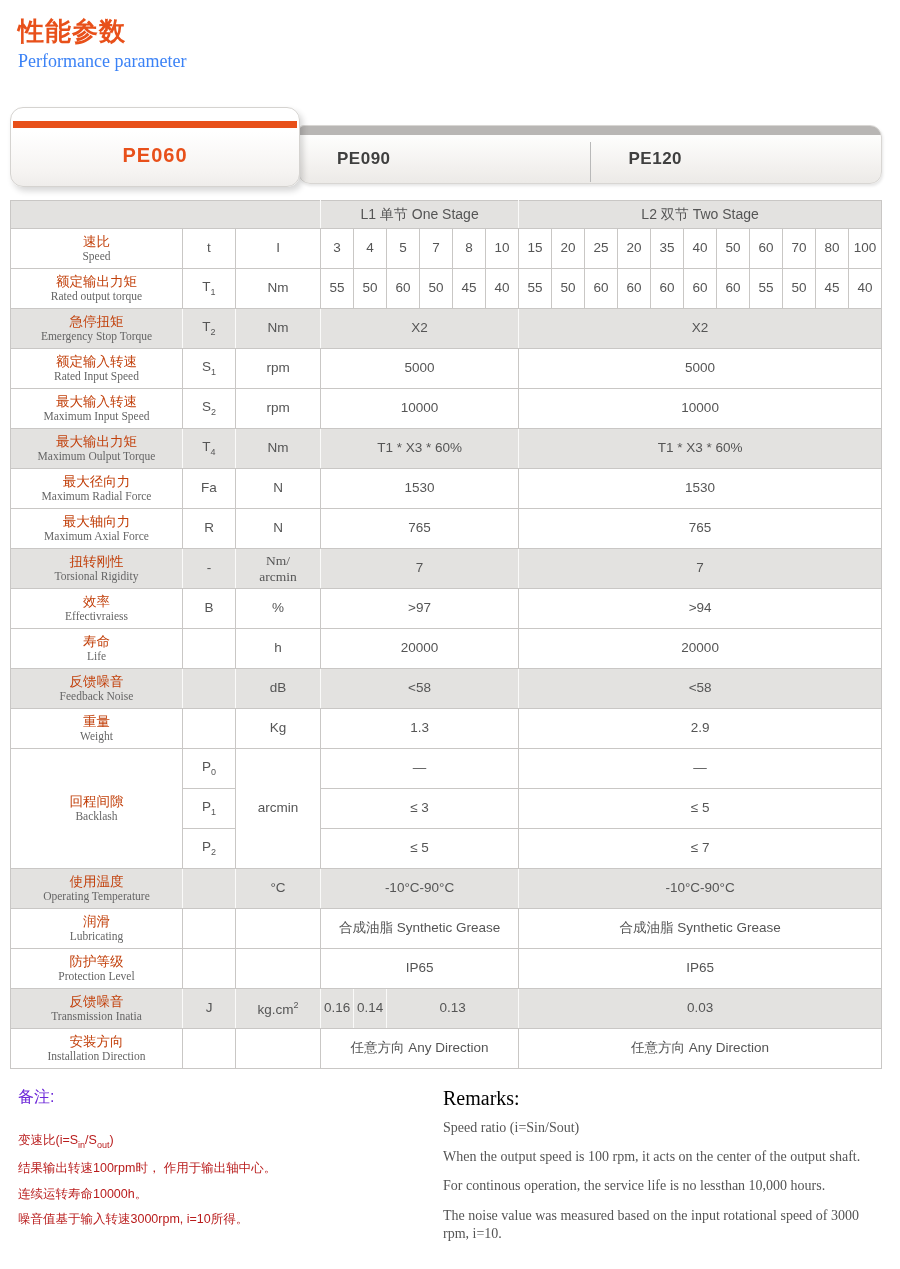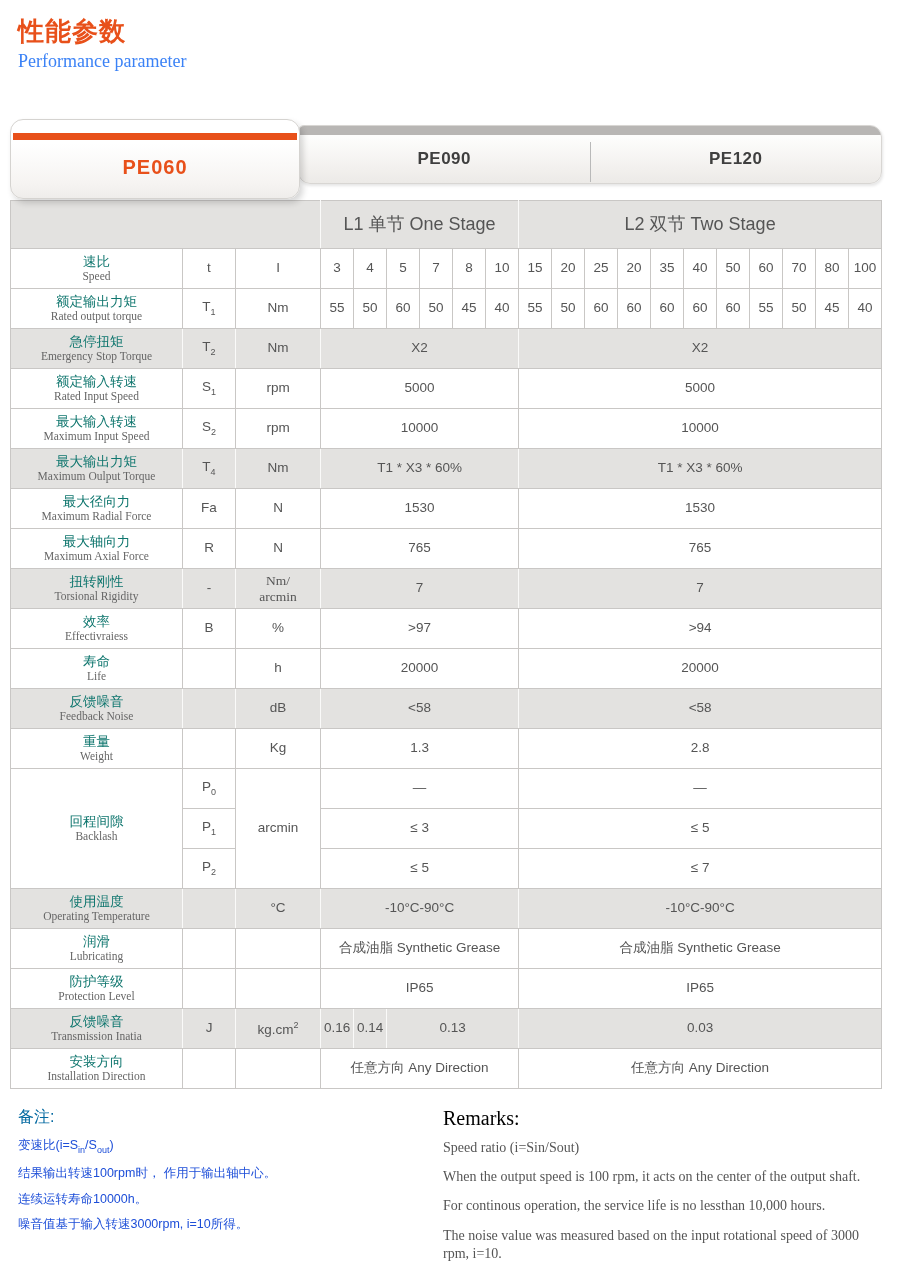--- a/index.html
+++ b/index.html
@@ -20,57 +20,57 @@
   .tab-rest {
     position:absolute; left:288px; right:0; top:18px; bottom:3px;
     background:linear-gradient(#fdfdfc 20%, #f3f1ef 70%, #eceae7);
     border:1px solid #d8d6d3; border-radius:6px 12px 12px 12px;
     box-shadow:1px 2px 3px rgba(0,0,0,0.10);
     overflow:hidden;
   }
   .tab-rest-strip { position:absolute; top:0; left:0; right:0; height:9px; background:#b8b6b4; }
   .tab-rest-labels { display:flex; height:100%; padding-top:9px; align-items:center; }
   .tab-inactive {
-    flex:1; text-align:center; font-size:17px; font-weight:700; color:#3f3f3f;
-    cursor:pointer; letter-spacing:0.5px;
+    flex:1; font-size:17px; font-weight:700; color:#3f3f3f;
+    cursor:pointer; letter-spacing:0.5px;margin-left:38px;
   }
   .tab-divider { width:1px; height:40px; background:#b9b9b9; align-self:center; margin-top:6px; }
   .tab-active {
-    position:absolute; left:0; top:12px; width:290px; height:80px;
+    position:absolute; left:0; top:0; width:290px; height:80px;
     background:linear-gradient(#ffffff 30%, #f6f4f2 80%, #efedeb);
     border:1px solid #d5d3d0; border-radius:13px;
     box-shadow:3px 4px 6px rgba(0,0,0,0.16);
     display:flex; align-items:center; justify-content:center;
     cursor:pointer; z-index:2;
   }
   .tab-active-strip { position:absolute; top:13px; left:2px; right:2px; height:7px; background:#e8501a; }
   .tab-active-label { font-size:20px; font-weight:700; color:#e8501a; letter-spacing:1px; padding-top:17px; }
 
   
   table.spec { border-collapse:collapse; table-layout:fixed; width:872px; margin-top:13px; }
   table.spec th, table.spec td {
     border:1px solid #c9c7c5; padding:0 2px; text-align:center;
     font-size:13.5px; font-weight:normal; color:#555; height:40px; line-height:1.2;
   }
-  tr.hdr th { height:48px; font-size:18px; color:#555; }
+  tr.hdr th { height:28px; font-size:14px; color:#555; }
   tr.g th, tr.g td { background:#e3e2e0; border-left-color:#fafaf9; border-right-color:#fafaf9; }
   tr.g th:first-child, tr.g td:first-child { border-left-color:#c9c7c5; }
   tr.g th:last-child,  tr.g td:last-child  { border-right-color:#c9c7c5; }
   td.label { text-align:left; padding-left:28px; }
-  td.label .zh { display:block; font-size:13.5px; color:#0f766e; line-height:1.2; }
+  td.label .zh { display:block; font-size:13.5px; color:#c2410c; line-height:1.2; }
   td.label .en { display:block; font-family:"Liberation Serif", serif; font-size:11.5px; color:#666; line-height:1.15; }
   sub { font-size:9px; }
   sup { font-size:9px; }
   .u2 { display:block; line-height:1.15;font-family:Liberation Serif, serif; }
 
   
   .remarks { display:flex; margin-top:18px; padding-left:8px; width:872px; }
   .remarks-zh { width:425px; }
-  .remarks-zh .r-title { font-size:16px; color:#0369a1; margin:0 0 9px 0; }
-  .remarks-zh p { font-size:12.5px; color:#1d4ed8; margin:0 0 9px 0; line-height:1.35; }
+  .remarks-zh .r-title { font-size:16px; color:#6d28d9; margin:0 0 24px 0; }
+  .remarks-zh p { font-size:12.5px; color:#b91c1c; margin:0 0 9px 0; line-height:1.35; }
   .remarks-en { flex:1; font-family:"Liberation Serif", serif; }
   .remarks-en .r-title { font-size:20px; color:#000000; margin:0 0 9px 0; font-weight:normal; }
   .remarks-en p { font-size:14px; color:#555; margin:0 0 11px 0; line-height:1.3; }
 
   
   .disclaimer { margin-top:24px; padding-left:8px; }
   .disclaimer .d-zh { font-size:12.5px; color:#767676; line-height:1.25; }
 </style>
 </head>
 <body>
@@ -276,21 +276,21 @@
     </tr>
 
     <tr>
       <td class="label">
         <span class="zh">重量</span>
         <span class="en">Weight</span>
       </td>
       <td></td>
       <td>Kg</td>
       <td colspan="6">1.3</td>
-      <td colspan="11">2.8</td>
+      <td colspan="11">2.9</td>
     </tr>
 
     <tr>
       <td class="label" rowspan="3">
         <span class="zh">回程间隙</span>
         <span class="en">Backlash</span>
       </td>
       <td><span>P</span><sub>0</sub></td>
       <td rowspan="3">arcmin</td>
       <td colspan="6">—</td>

